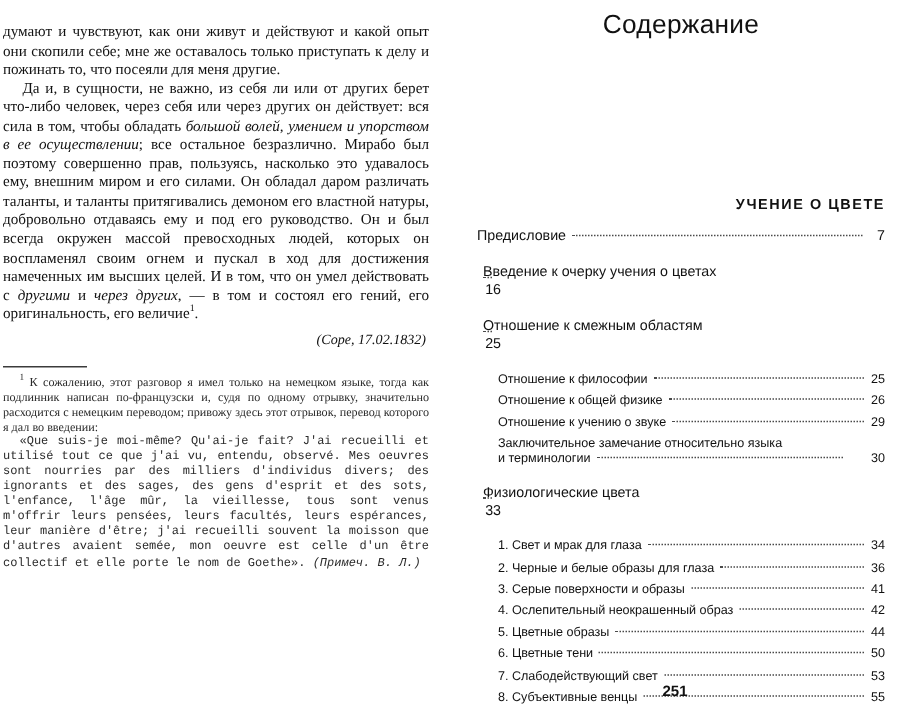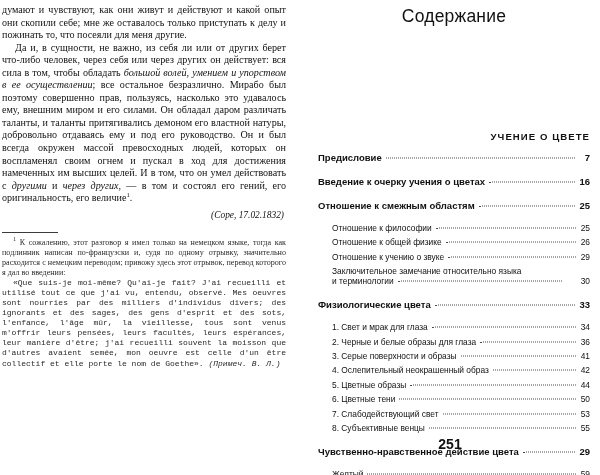--- a/index.html
+++ b/index.html
@@ -20,21 +20,21 @@
     height: 475px;
     display: flex;
   }
 
   
   .page-left {
     position: relative;
     width: 300px;
     height: 475px;
     box-sizing: border-box;
-    padding: 4px 14px 0 2px;
+    padding: 16px 14px 0 2px;
   }
   .body-text {
     font-size: 10.1px;
     line-height: 12.55px;
     text-align: justify;
     text-justify: inter-word;
     hyphens: manual;
   }
   .body-text p {
     margin: 0;
@@ -122,52 +122,52 @@
     transform: translateY(-2.5px);
     height: 0;
   }
   .toc-row .pg {
     white-space: nowrap;
     text-align: right;
   }
   
   .lvl1 {
     font-size: 9.5px;
-    font-weight: bold;
+    font-weight: normal;
     margin-top: 12.5px;
   }
   .lvl1 .pg { min-width: 12px; }
   .lvl1:first-child { margin-top: 0; }
   
   .lvl2 {
     font-size: 8.4px;
     font-weight: normal;
     margin-top: 4.4px;
     padding-left: 14px;
   }
   .lvl2 .pg { min-width: 11px; }
   
-  .grp { margin-top: 13px; }
+  .grp { margin-top: 13px; flex-direction: column; }
   .grp-first { margin-top: 0; }
   .sub-first { margin-top: 12px; }
   
   .wrap-entry {
     font-size: 8.4px;
     margin-top: 4.4px;
     padding-left: 14px;
     font-family: "Liberation Sans", "DejaVu Sans", sans-serif;
   }
   .wrap-entry .line1 { display: block; }
   .folio {
     position: absolute;
     left: 0;
     right: 0;
-    top: 436px;
+    top: 456px;
     text-align: center;
-    font-size: 14px;
+    font-size: 10px;
     font-weight: bold;
     font-family: "Liberation Sans", "DejaVu Sans", sans-serif;
   }
 </style>
 </head>
 <body>
 
 <div class="spread">
 
   <div class="page-left">

